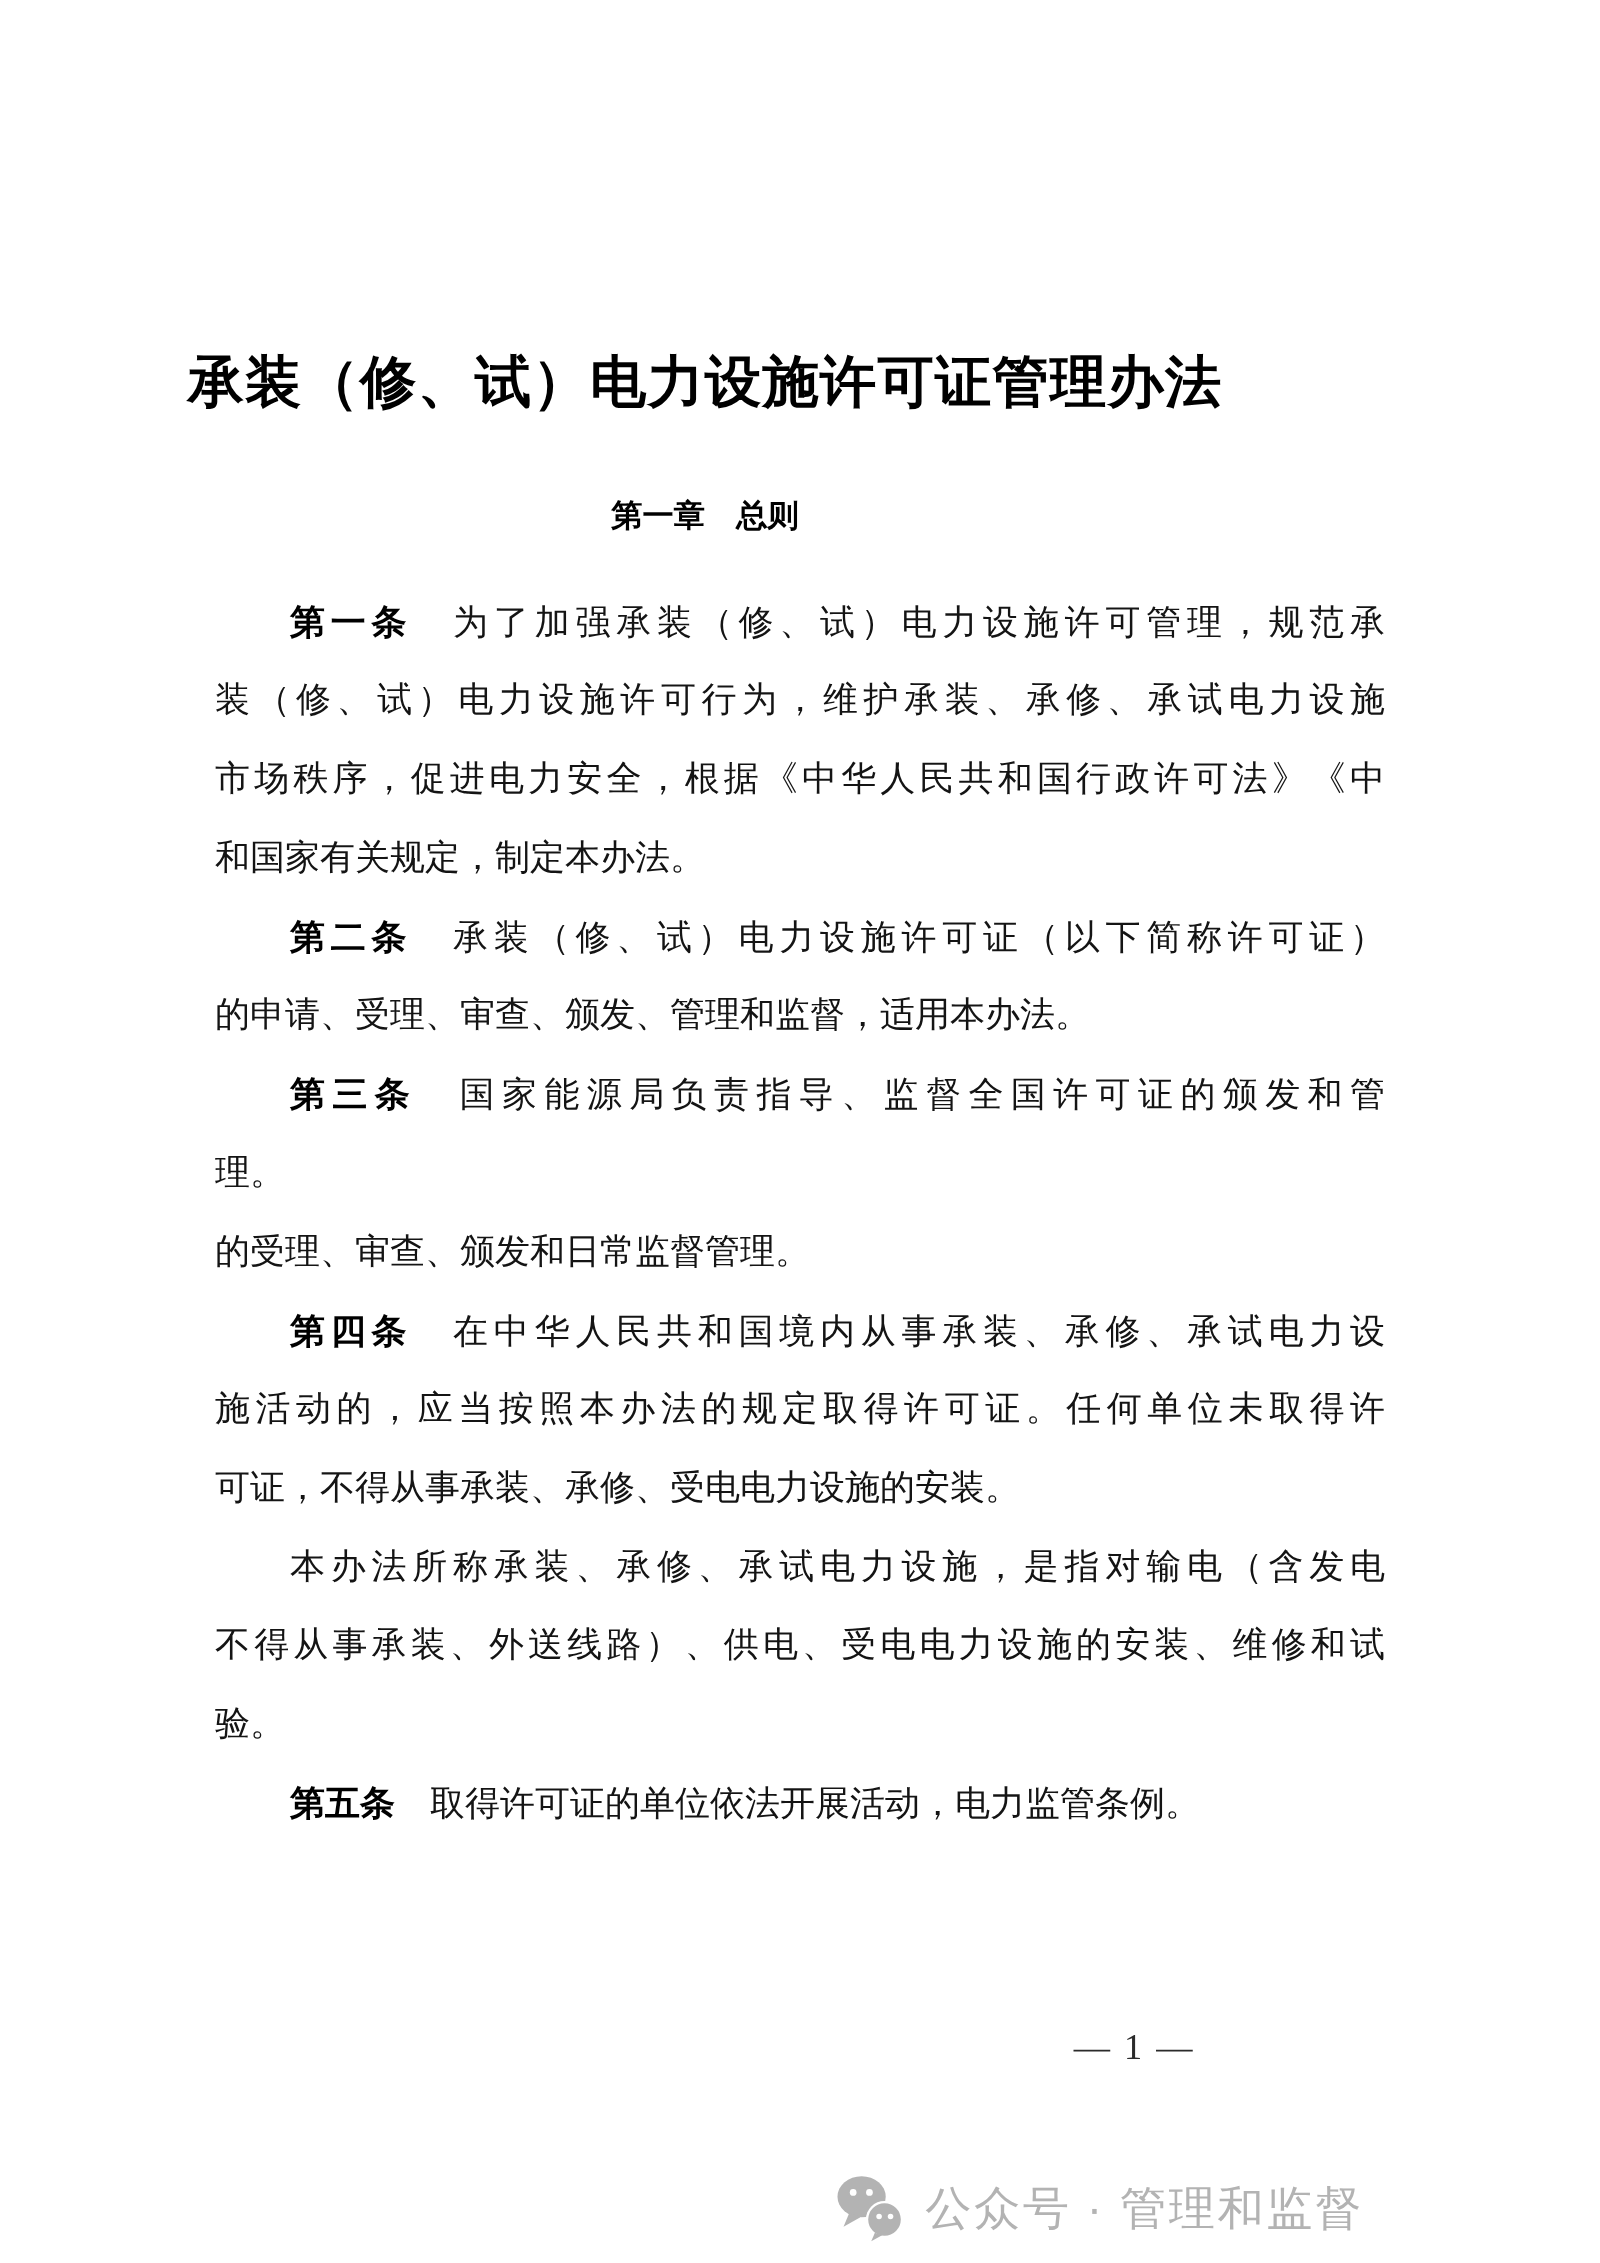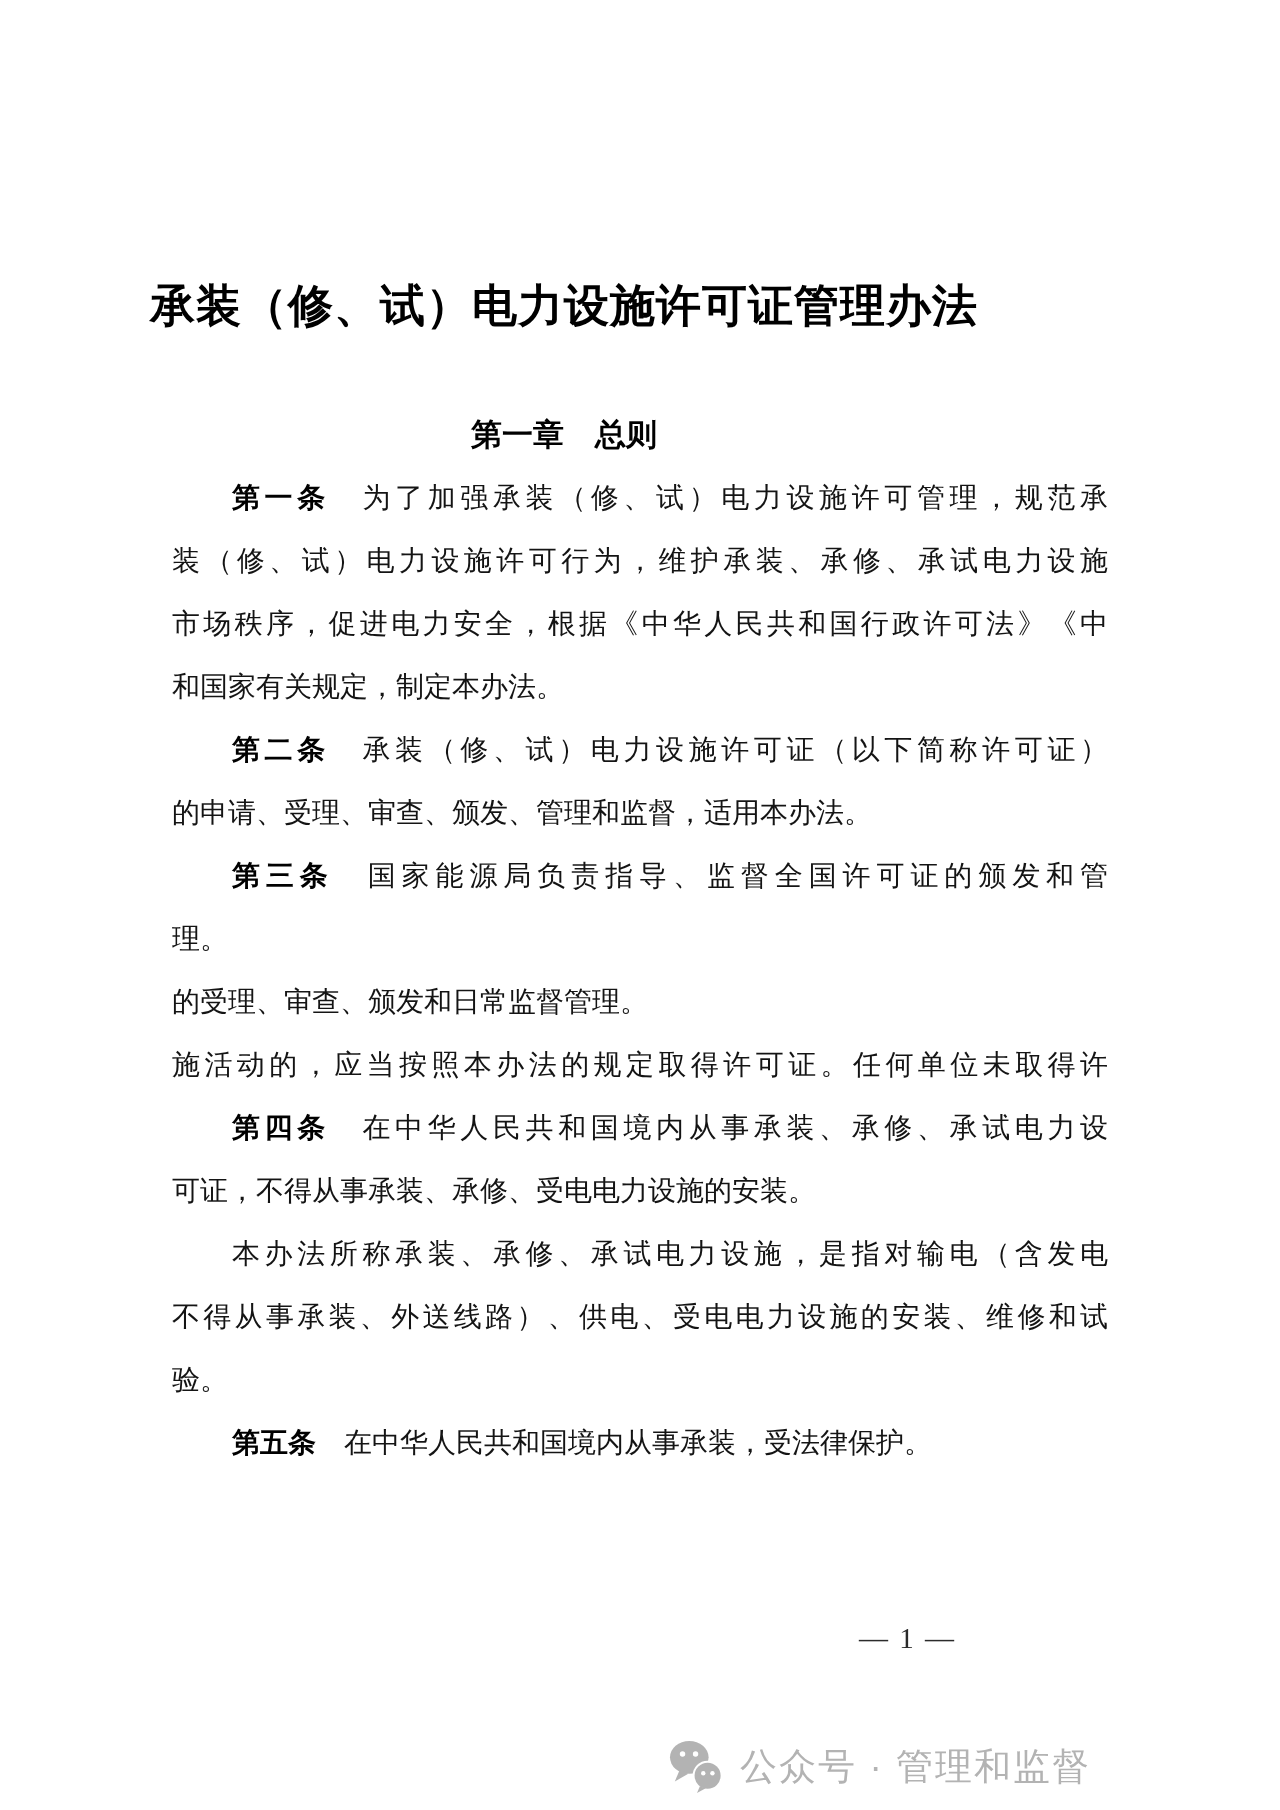--- a/index.html
+++ b/index.html
@@ -24,26 +24,26 @@
     margin: 0;
     text-align: center;
     font-size: 45px;
     font-weight: bold;
     letter-spacing: 1px;
     font-family: "Liberation Serif", "DejaVu Serif", serif;
     color: #000000;
   }
   .chapter {
     position: absolute;
-    top: 414px;
+    top: 396px;
     left: 0;
     width: 100%;
     margin: 0;
     text-align: center;
-    font-size: 31px;
+    font-size: 25px;
     font-weight: bold;
     font-family: "Liberation Sans", "DejaVu Sans", sans-serif;
     color: #000000;
   }
   .content {
     position: absolute;
     top: 466px;
     left: 172px;
     width: 936px;
   }
@@ -109,27 +109,27 @@
   <div class="content">
       <div class="line justify indent"><span class="lead">第一条</span><span>　为了加强承装（修、试）电力设施许可管理，规范承</span></div>
       <div class="line justify"><span>装（修、试）电力设施许可行为，维护承装、承修、承试电力设施</span></div>
       <div class="line justify"><span>市场秩序，促进电力安全，根据《中华人民共和国行政许可法》《中</span></div>
       <div class="line"><span>和国家有关规定，制定本办法。</span></div>
       <div class="line justify indent"><span class="lead">第二条</span><span>　承装（修、试）电力设施许可证（以下简称许可证）</span></div>
       <div class="line"><span>的申请、受理、审查、颁发、管理和监督，适用本办法。</span></div>
       <div class="line justify indent"><span class="lead">第三条</span><span>　国家能源局负责指导、监督全国许可证的颁发和管</span></div>
       <div class="line"><span>理。</span></div>
       <div class="line"><span>的受理、审查、颁发和日常监督管理。</span></div>
+      <div class="line justify indent"><span class="lead">第四条</span><span>　在中华人民共和国境内从事承装、承修、承试电力设</span></div>
       <div class="line justify"><span>施活动的，应当按照本办法的规定取得许可证。任何单位未取得许</span></div>
-      <div class="line justify indent"><span class="lead">第四条</span><span>　在中华人民共和国境内从事承装、承修、承试电力设</span></div>
       <div class="line"><span>可证，不得从事承装、承修、受电电力设施的安装。</span></div>
       <div class="line justify indent"><span>本办法所称承装、承修、承试电力设施，是指对输电（含发电</span></div>
       <div class="line justify"><span>不得从事承装、外送线路）、供电、受电电力设施的安装、维修和试</span></div>
       <div class="line"><span>验。</span></div>
-      <div class="line indent"><span class="lead">第五条</span><span>　在中华人民共和国境内从事承装，受法律保护。</span></div>
+      <div class="line indent"><span class="lead">第五条</span><span>　取得许可证的单位依法开展活动，电力监管条例。</span></div>
     </div>
 
   <div class="page-number">— 1 —</div>
 
   <div class="watermark">
     <svg class="wechat-icon" viewBox="0 0 60 56" xmlns="http://www.w3.org/2000/svg">
       <g fill="currentColor">
         <ellipse cx="22" cy="18" rx="20" ry="17"></ellipse>
         <path d="M12 31 L7 43 L21 35 Z"></path>
       </g>

